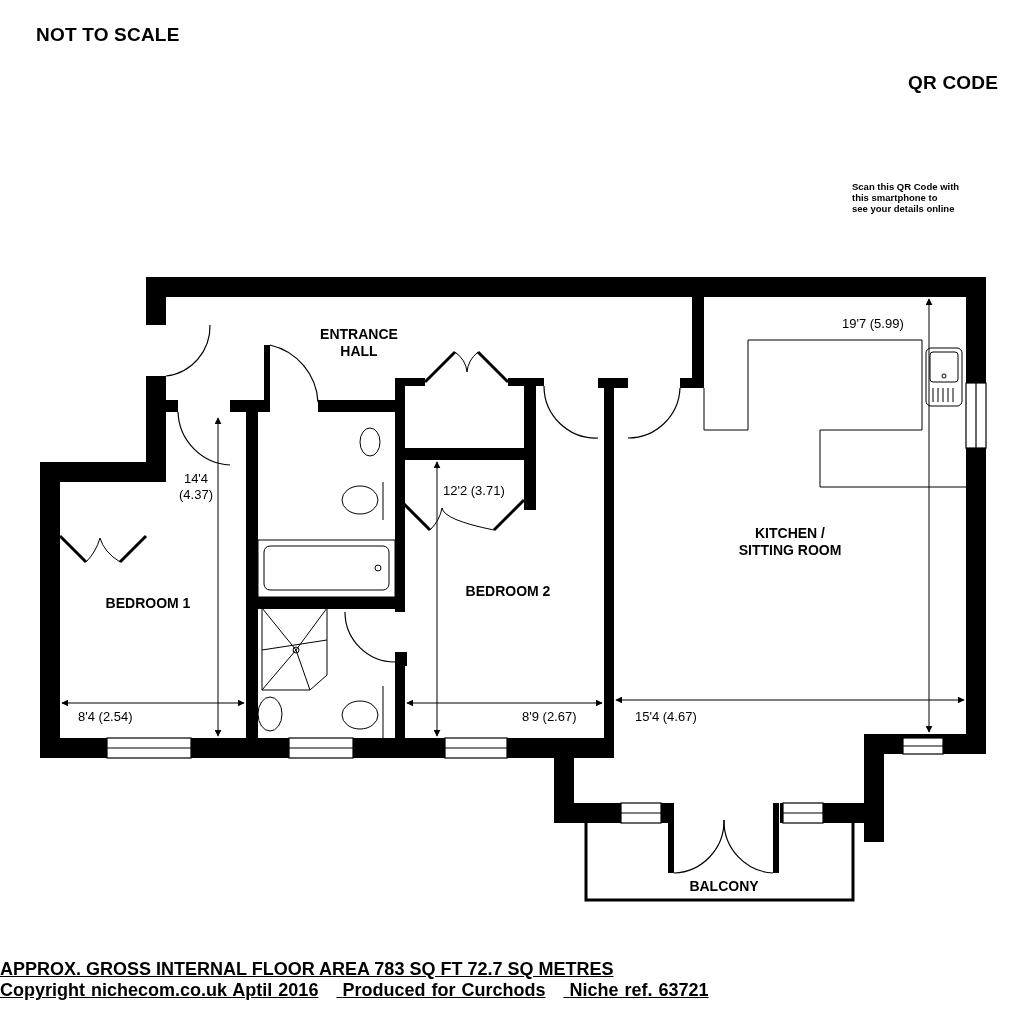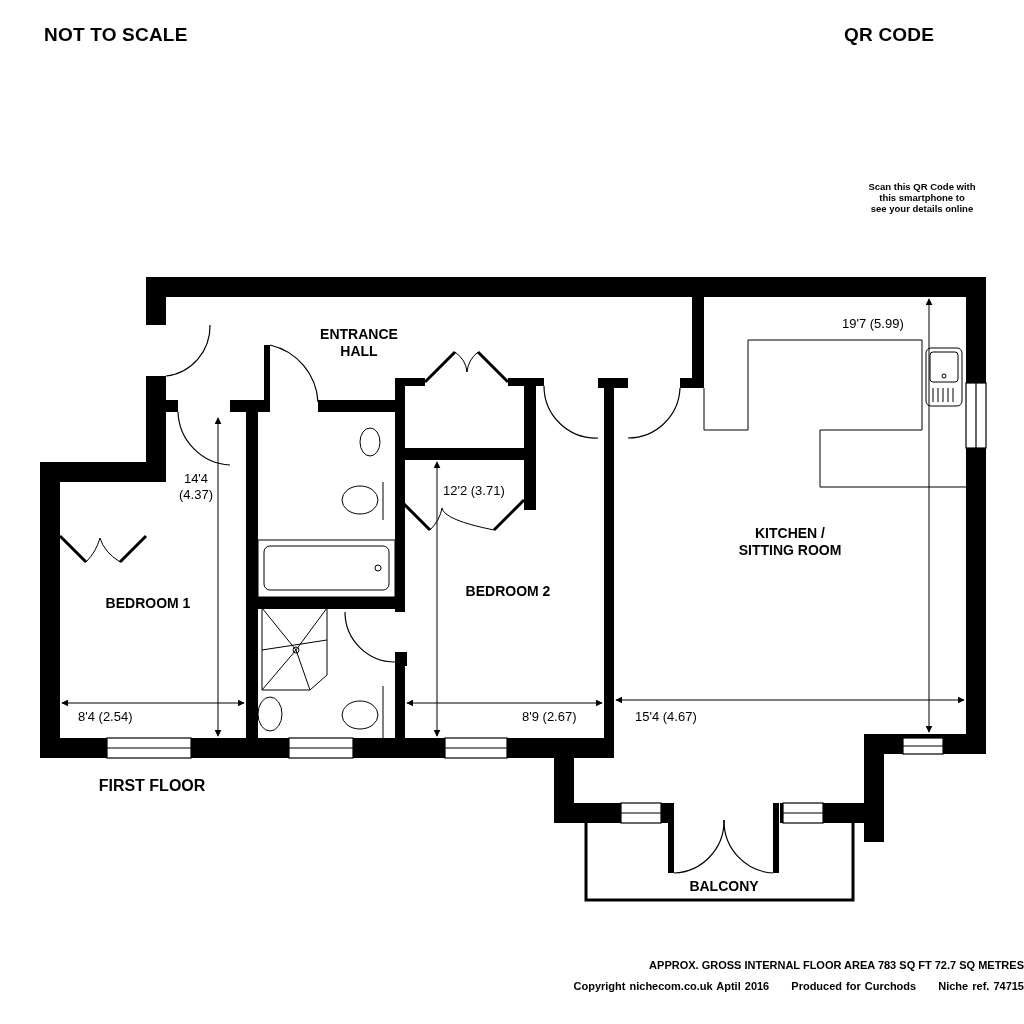--- a/index.html
+++ b/index.html
@@ -1,26 +1,26 @@
 <!DOCTYPE html>
 <html><head>
 <meta charset="utf-8">
 <style>
   html, body { margin:0; padding:0; background:#ffffff; }
   body { width:1024px; height:1024px; position:relative; overflow:hidden; font-family:"Liberation Sans", sans-serif; color:#000; }
   .hdr { position:absolute; top:24px; font-size:19px; font-weight:bold; letter-spacing:0.2px; }
-  #not-to-scale { left:44px; }
-  #qr-label { left:844px; }
-  .qr-note { position:absolute; left:852px; top:181px; width:140px; text-align:center; font-size:9.5px; font-weight:bold; line-height:11px; }
+  #not-to-scale { left:36px; }
+  #qr-label { left:908px;margin-top:48px; }
+  .qr-note { position:absolute; left:852px; top:181px; width:140px; text-align:left; font-size:9.5px; font-weight:bold; line-height:11px; }
   .qr-note div { white-space:nowrap; }
   svg#plan { position:absolute; left:0; top:0; }
   .room-label { font-family:"Liberation Sans", sans-serif; font-weight:bold; font-size:14px; text-anchor:middle; fill:#000; }
   .dim { font-family:"Liberation Sans", sans-serif; font-size:13px; fill:#000; }
   .floor-label { position:absolute; left:26px; top:776px; width:252px; text-align:center; font-size:16px; font-weight:bold; line-height:19px; }
-  .footer { position:absolute; left:0; width:1024px; text-align:right; font-size:11px; font-weight:bold; }
+  .footer { position:absolute; left:0; width:1024px; text-align:left; font-size:18px; font-weight:bold;text-decoration:underline; }
   #footer-1 { top:959px; }
   #footer-2 { top:980px; word-spacing:1px; }
   .gap { display:inline-block; width:18px; }
 </style>
 </head>
 <body>
 
 <div id="not-to-scale" class="hdr">NOT TO SCALE</div>
 <div id="qr-label" class="hdr">QR CODE</div>
 <div class="qr-note">
@@ -177,21 +177,20 @@
 
   <text class="dim" x="196" y="483" text-anchor="middle"><tspan x="196">14'4</tspan><tspan x="196" dy="16">(4.37)</tspan></text>
   <text class="dim" x="78" y="721">8'4 (2.54)</text>
   <text class="dim" x="443" y="495">12'2 (3.71)</text>
   <text class="dim" x="522" y="721">8'9 (2.67)</text>
   <text class="dim" x="842" y="328">19'7 (5.99)</text>
   <text class="dim" x="635" y="721">15'4 (4.67)</text>
 </svg>
 
 <div class="floor-label">
-  <div>FIRST FLOOR</div>
 </div>
 
 <div id="footer-1" class="footer">APPROX. GROSS INTERNAL FLOOR AREA 783 SQ FT 72.7 SQ METRES</div>
 <div id="footer-2" class="footer">
   <span>Copyright nichecom.co.uk Aptil 2016</span><span class="gap"></span>
   <span>Produced for Curchods</span><span class="gap"></span>
-  <span>Niche ref. 74715</span>
+  <span>Niche ref. 63721</span>
 </div>
 
 </body></html>

